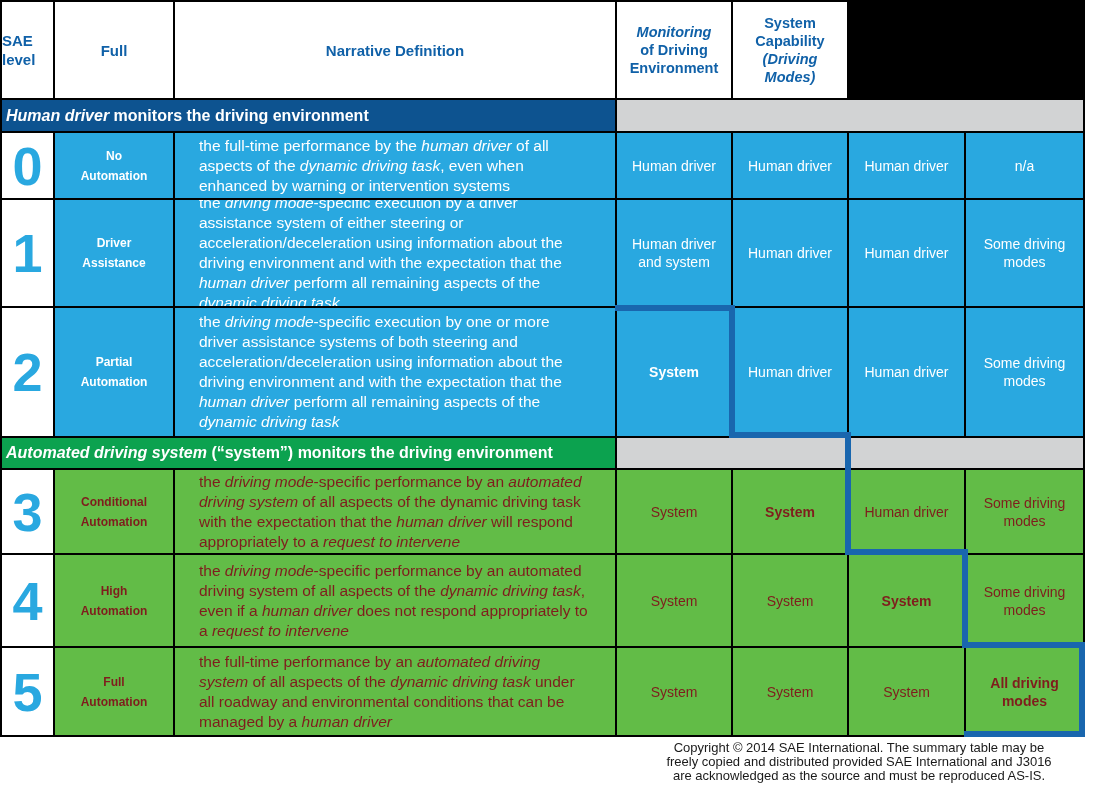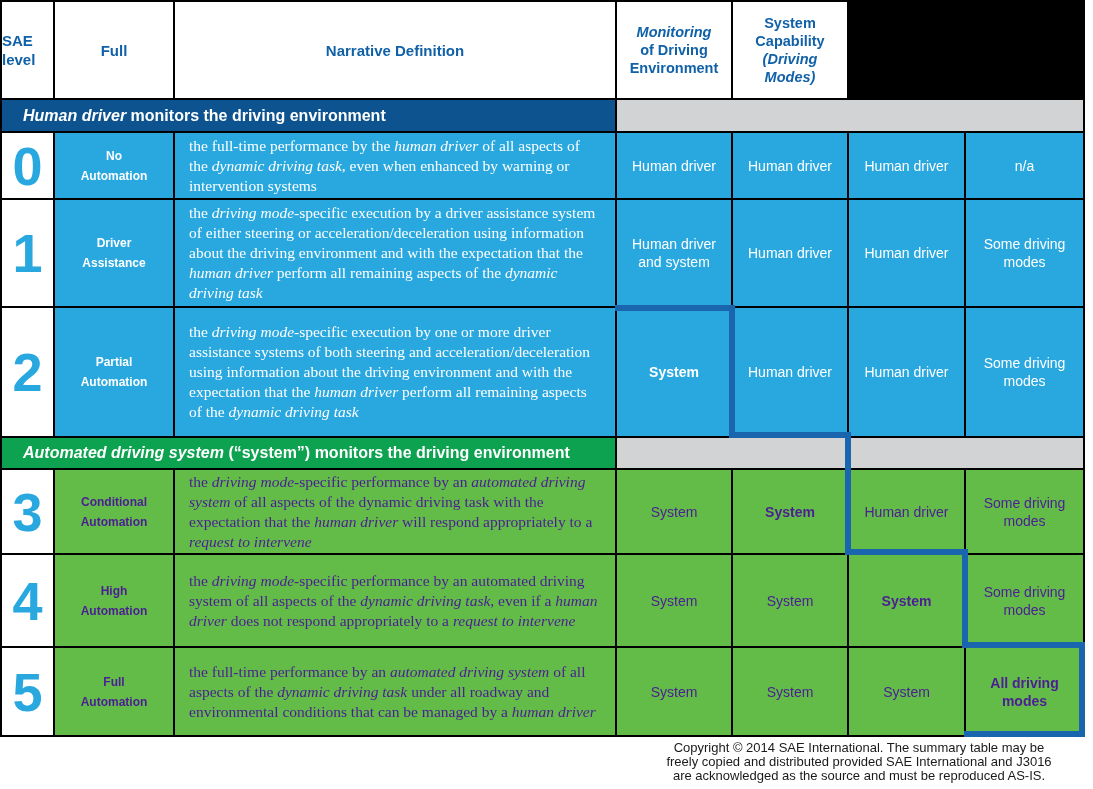--- a/index.html
+++ b/index.html
@@ -21,31 +21,31 @@
   .ct{white-space:pre-line;}
   .ct i{font-style:italic;}
   .ct .b, .b{font-weight:bold;}
 
   
   .hdr{background:#fff;color:#1061A8;font-weight:bold;font-size:15px;line-height:19px;}
   .hdr-small{font-size:14.5px;line-height:18px;}
   .hdr-sae{justify-content:flex-start;text-align:left;}
 
   
-  .band{color:#fff;font-weight:bold;font-size:16px;justify-content:flex-start;text-align:left;padding-left:21px;}
+  .band{color:#fff;font-weight:bold;font-size:16px;justify-content:flex-start;text-align:left;padding-left:4px;}
   .band-blue{background:#0D5390;}
   .band-green{background:#0CA24F;}
   .gray{background:#D2D3D4;}
 
   
   .level{background:#fff;color:#29A8E0;font-weight:bold;font-size:54px;line-height:1;}
   .blue{background:#29A8E0;color:#fff;}
-  .green{background:#62BC47;color:#4c1d95;}
+  .green{background:#62BC47;color:#7f1d1d;}
   .name{font-weight:bold;font-size:12px;line-height:20px;}
-  .narr{justify-content:flex-start;text-align:left;padding:2px 14px;font-size:15.5px;line-height:20px;font-family:Liberation Serif, serif;}
+  .narr{justify-content:flex-start;text-align:left;padding:2px 24px;font-size:15.5px;line-height:20px;}
   .val{font-size:14px;line-height:18px;}
 
   
   .seg{position:absolute;background:#1966AE;}
   .seg1{left:615px;top:305px;width:120px;height:6px;}
   .seg2{left:729px;top:305px;width:6px;height:133px;}
   .seg3{left:731px;top:432px;width:118px;height:6px;}
   .seg4{left:845px;top:432px;width:6px;height:123px;}
   .seg5{left:847px;top:549px;width:119px;height:6px;}
   .seg6{left:962px;top:549px;width:6px;height:99px;}

